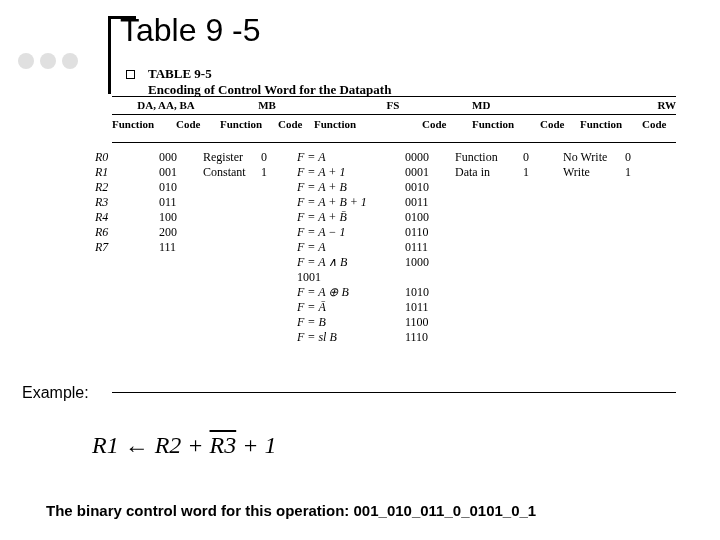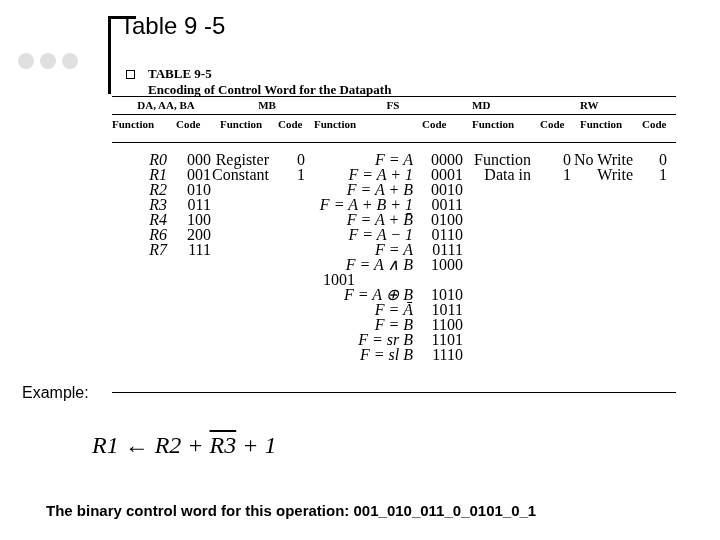--- a/index.html
+++ b/index.html
@@ -43,21 +43,21 @@
       left: 108px;
       top: 8px;
       width: 28px;
       height: 3px;
       background: #000;
     }
     .page-title {
       position: absolute;
       left: 120px;
       top: 4px;
-      font-size: 24px;
+      font-size: 32px;
       font-weight: normal;
       font-family: Arial, sans-serif;
     }
     .bullet-sq {
       position: absolute;
       left: 126px;
       top: 62px;
       width: 9px;
       height: 9px;
       border: 1.5px solid #000;
@@ -93,21 +93,21 @@
     .grp-row > div, .sub-row > div { text-align: left; }
     .colDA { width: 108px; }
     .colMB { width: 94px; }
     .colFS { width: 158px; }
     .colMD { width: 108px; }
     .colRW { width: 96px; }
     .grp-row .colDA { text-align: center; }
     .grp-row .colMB { text-align: center; }
     .grp-row .colFS { text-align: center; }
     .grp-row .colMD { text-align: left; }
-    .grp-row .colRW { text-align: left; }
+    .grp-row .colRW { text-align: right; }
     .thin-rule {
       border-top: 0.5px solid #000;
       margin: 3px 0;
     }
     .subh { display:flex; }
     .subh-da1 { width:64px; }
     .subh-da2 { width:44px; }
     .subh-mb1 { width:58px; }
     .subh-mb2 { width:36px; }
     .subh-fs1 { width:108px; }
@@ -118,27 +118,26 @@
     .subh-rw2 { width:34px; }
     .tbl-hr-mid {
       position: absolute;
       left: 112px;
       top: 142px;
       width: 564px;
       border-top: 0.5px solid #000;
     }
     .tbl-body {
       position: absolute;
-      left: 103px;
+      left: 95px;
       top: 150px;
       width: 564px;
       font-family: "Times New Roman", serif;
-      font-size: 16px;
+      font-size: 12px;
       line-height: 1.25;
-      text-align: right;
     }
     .tbl-body .row { display:flex; height: 15px; }
     .c-da-f { width:64px; font-style: italic; }
     .c-da-c { width:44px; }
     .c-mb-f { width:58px; }
     .c-mb-c { width:36px; }
     .c-fs-f { width:108px; font-style: italic; }
     .c-fs-c { width:50px; }
     .c-md-f { width:68px; }
     .c-md-c { width:40px; }
@@ -369,32 +368,20 @@
       <div class="c-md-f"></div>
       <div class="c-md-c"></div>
       <div class="c-rw-f"></div>
       <div class="c-rw-c"></div>
     </div>
     <div class="row">
       <div class="c-da-f"></div>
       <div class="c-da-c"></div>
       <div class="c-mb-f"></div>
       <div class="c-mb-c"></div>
-      <div class="c-fs-f">F = sr B</div>
-      <div class="c-fs-c">1101</div>
-      <div class="c-md-f"></div>
-      <div class="c-md-c"></div>
-      <div class="c-rw-f"></div>
-      <div class="c-rw-c"></div>
-    </div>
-    <div class="row">
-      <div class="c-da-f"></div>
-      <div class="c-da-c"></div>
-      <div class="c-mb-f"></div>
-      <div class="c-mb-c"></div>
       <div class="c-fs-f">F = sl B</div>
       <div class="c-fs-c">1110</div>
       <div class="c-md-f"></div>
       <div class="c-md-c"></div>
       <div class="c-rw-f"></div>
       <div class="c-rw-c"></div>
     </div>
   </div>
 
 <div class="tbl-hr-bot"></div>

